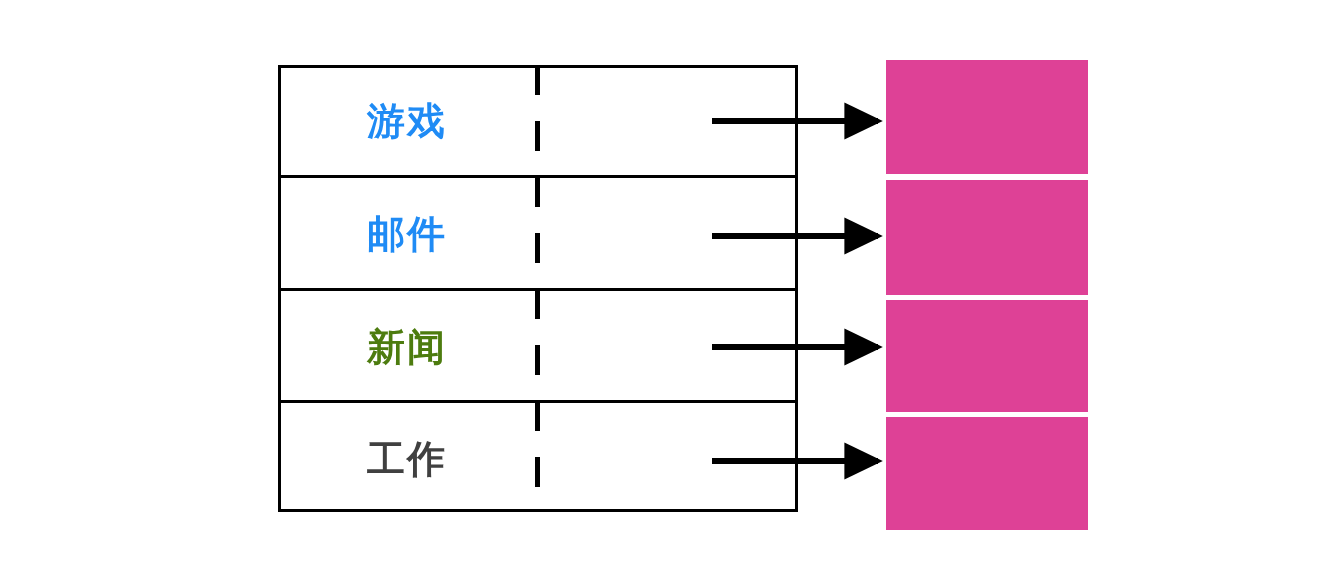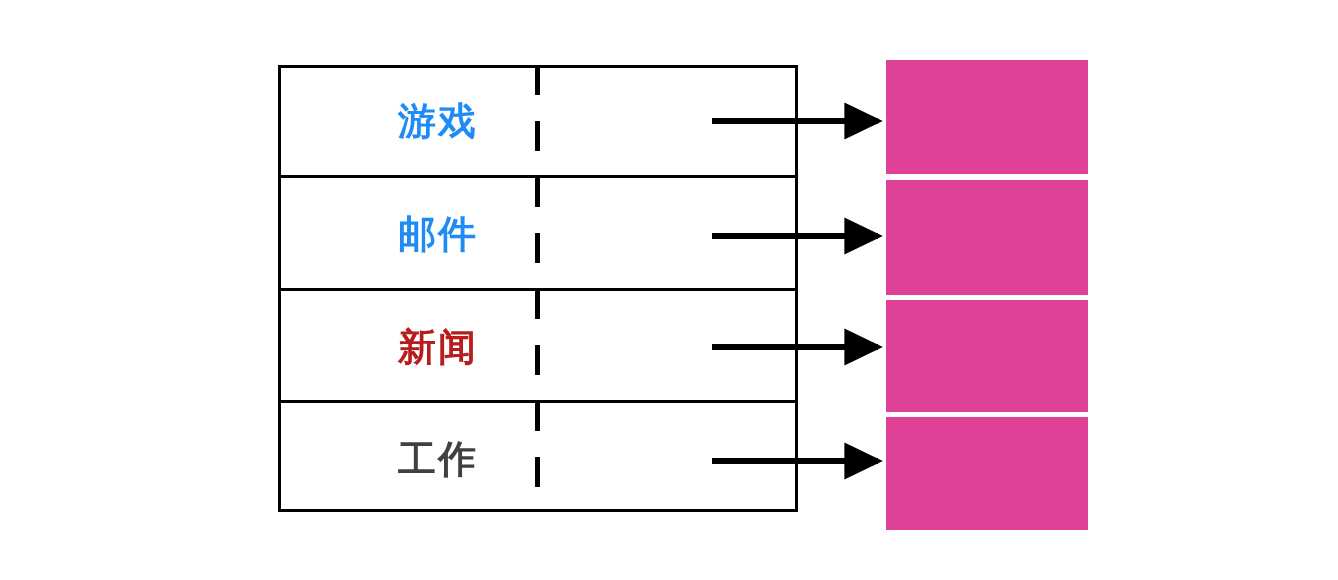--- a/index.html
+++ b/index.html
@@ -51,21 +51,20 @@
     left: 0;
     width: 258px;
     text-align: center;
     color: #1f8bf5;
     font-weight: bold;
     font-size: 38px;
     line-height: 1;
     letter-spacing: 2px;
     font-family: "DejaVu Sans", "Liberation Sans", sans-serif;
     white-space: nowrap;
-    margin-left: 31px;
   }
   
   .dashed-col {
     position: absolute;
     top: 0;
     bottom: 0;
     width: 5px;
     background-image: repeating-linear-gradient(
       to bottom,
       #000000 0px,
@@ -100,21 +99,21 @@
       <div class="row-label" style="top: 37px; color: rgb(31, 139, 245);">游戏</div>
     </div>
     <div class="row-divider" style="top:110px;"></div>
 
     <div class="table-row" style="top:113px; height:113px;">
       <div class="row-label" style="top: 37px; color: rgb(31, 139, 245);">邮件</div>
     </div>
     <div class="row-divider" style="top:223px;"></div>
 
     <div class="table-row" style="top:226px; height:112px;">
-      <div class="row-label" style="top: 37px; color: #b91c1c;">新闻</div>
+      <div class="row-label" style="top: 37px; color: #4d7c0f;">新闻</div>
     </div>
     <div class="row-divider" style="top:335px;"></div>
 
     <div class="table-row" style="top:338px; height:109px;">
       <div class="row-label" style="top: 37px; color: #404040;">工作</div>
     </div>
 
     <div class="dashed-col" style="left:257px;"></div>
   </div>
 

